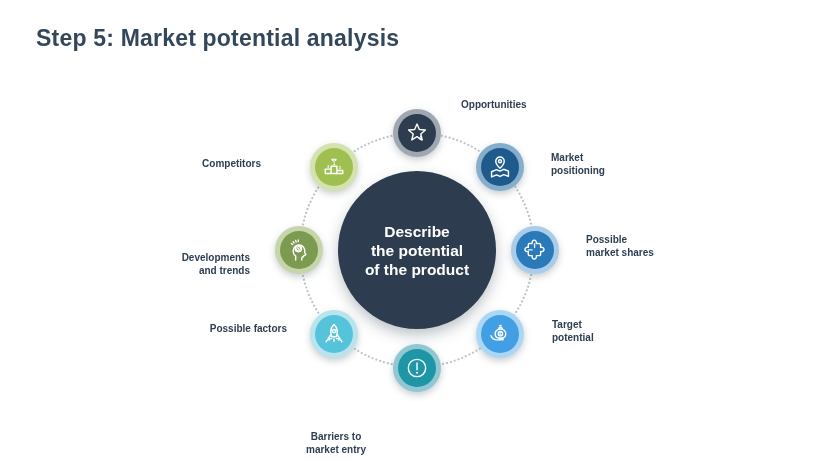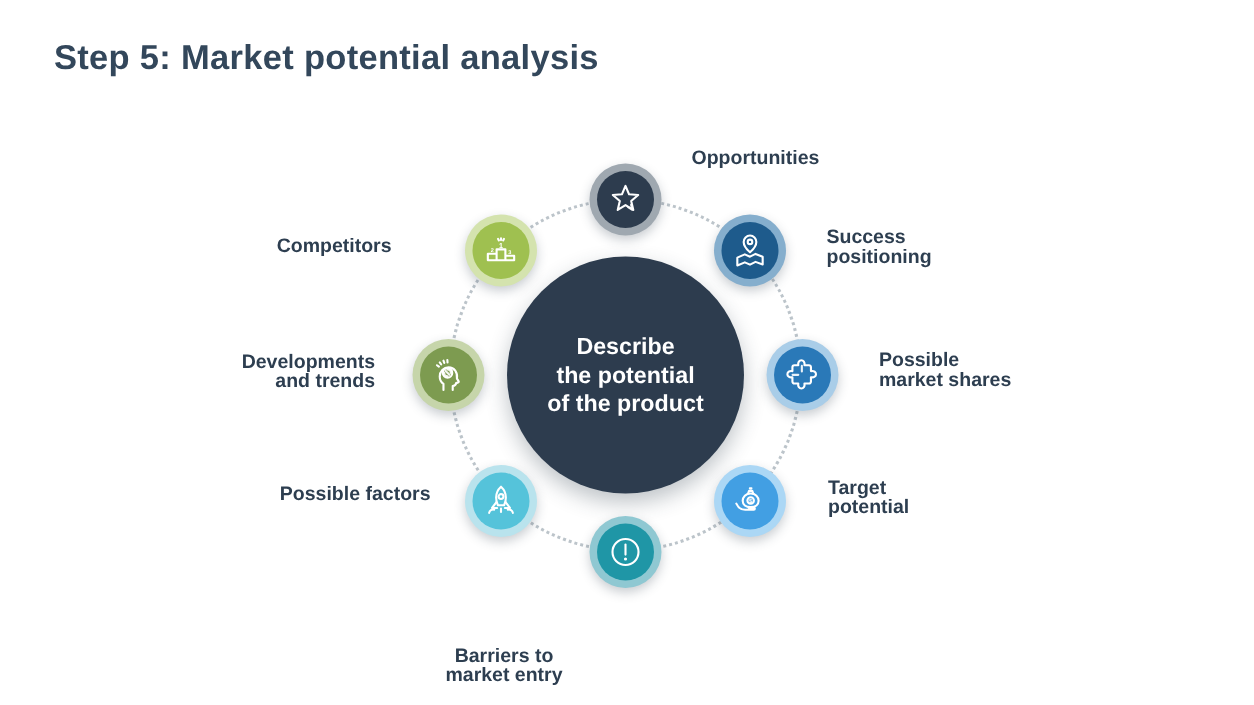--- a/index.html
+++ b/index.html
@@ -30,21 +30,21 @@
     box-shadow:0 3px 7px rgba(40,55,70,.25);
   }
   .sat-inner{
     width:38px;height:38px;border-radius:50%;
     display:flex;align-items:center;justify-content:center;
   }
   .sat svg{display:block;}
   .icon-stroke{fill:none;stroke:#ffffff;stroke-width:1.3;stroke-linecap:round;stroke-linejoin:round;}
   .icon-text{fill:#ffffff;stroke:none;font-family:"Liberation Sans",sans-serif;font-weight:bold;}
   .label{
-    position:absolute;z-index:4;font-size:13px;font-weight:bold;color:#2d3e50;
+    position:absolute;z-index:4;font-size:10px;font-weight:bold;color:#2d3e50;
     line-height:13px;white-space:pre-line;
   }
   .align-right{text-align:right;}
   .align-center{text-align:center;}
 
   
   .ring-opportunities{background:#9fa8b0;} .fill-opportunities{background:#2d3c4e;}
   .ring-target{background:#85aecd;}        .fill-target{background:#1e5b8c;}
   .ring-shares{background:#a9cde8;}        .fill-shares{background:#2a79b8;}
   .ring-sales{background:#abd7f5;}         .fill-sales{background:#429fe3;}
@@ -63,21 +63,21 @@
   .pos-developments{left:275px;top:226px;}
   .pos-competitors{left:310px;top:143px;}
 
   
   .lbl-opportunities{left:461px;top:98px;}
   .lbl-target{left:551px;top:151px;}
   .lbl-shares{left:586px;top:233px;}
   .lbl-sales{left:552px;top:318px;}
   .lbl-barriers{left:271px;top:386px;width:130px;margin-top:44px;}
   .lbl-success{right:549px;top:322px;}
-  .lbl-developments{right:586px;top:234px;}
+  .lbl-developments{right:586px;top:251px;}
   .lbl-competitors{right:575px;top:157px;}
 </style>
 </head>
 <body>
 
 <div class="slide">
 
   <div class="title">Step 5: Market potential analysis</div>
 
   <div class="dotted-ring"></div>
@@ -100,21 +100,21 @@
 
   <div class="sat pos-target ring-target">
     <div class="sat-inner fill-target">
       <svg width="26" height="26" viewBox="0 0 24 24">
         <path class="icon-stroke" d="M4.2 16.4l4.6-2 3.2 1.4 3.4-1.7 4.4 1.7v4.8l-4.4-1.6-3.4 1.7-3.2-1.4-4.6 1.9z"></path>
         <path class="icon-stroke" d="M12 2.8a3.9 3.9 0 013.9 3.9c0 2.9-3.9 6.4-3.9 6.4s-3.9-3.5-3.9-6.4A3.9 3.9 0 0112 2.8z"></path>
         <circle class="icon-stroke" cx="12" cy="6.7" r="1.4"></circle>
       </svg>
     </div>
   </div>
-  <div class="label lbl-target">Success
+  <div class="label lbl-target">Market
 positioning</div>
 
   <div class="sat pos-shares ring-shares">
     <div class="sat-inner fill-shares">
       <svg width="26" height="26" viewBox="0 0 24 24">
         <path class="icon-stroke" d="M7 6h2.4c-.4-1.9.7-3.1 1.9-3.1 1.2 0 2.3 1.2 1.9 3.1H16a1.2 1.2 0 011.2 1.2v2.4c1.9-.4 3.1.7 3.1 1.9 0 1.2-1.2 2.3-3.1 1.9V16a1.2 1.2 0 01-1.2 1.2h-2.8c.4 1.9-.7 3.1-1.9 3.1-1.2 0-2.3-1.2-1.9-3.1H7A1.2 1.2 0 015.8 16v-2.6c-1.9.4-3.1-.7-3.1-1.9 0-1.2 1.2-2.3 3.1-1.9V7.2A1.2 1.2 0 017 6z"></path>
         <path class="icon-stroke" d="M11.6 6.4v3.4M5.9 11.9h3.5" opacity=".9"></path>
       </svg>
     </div>
   </div>

